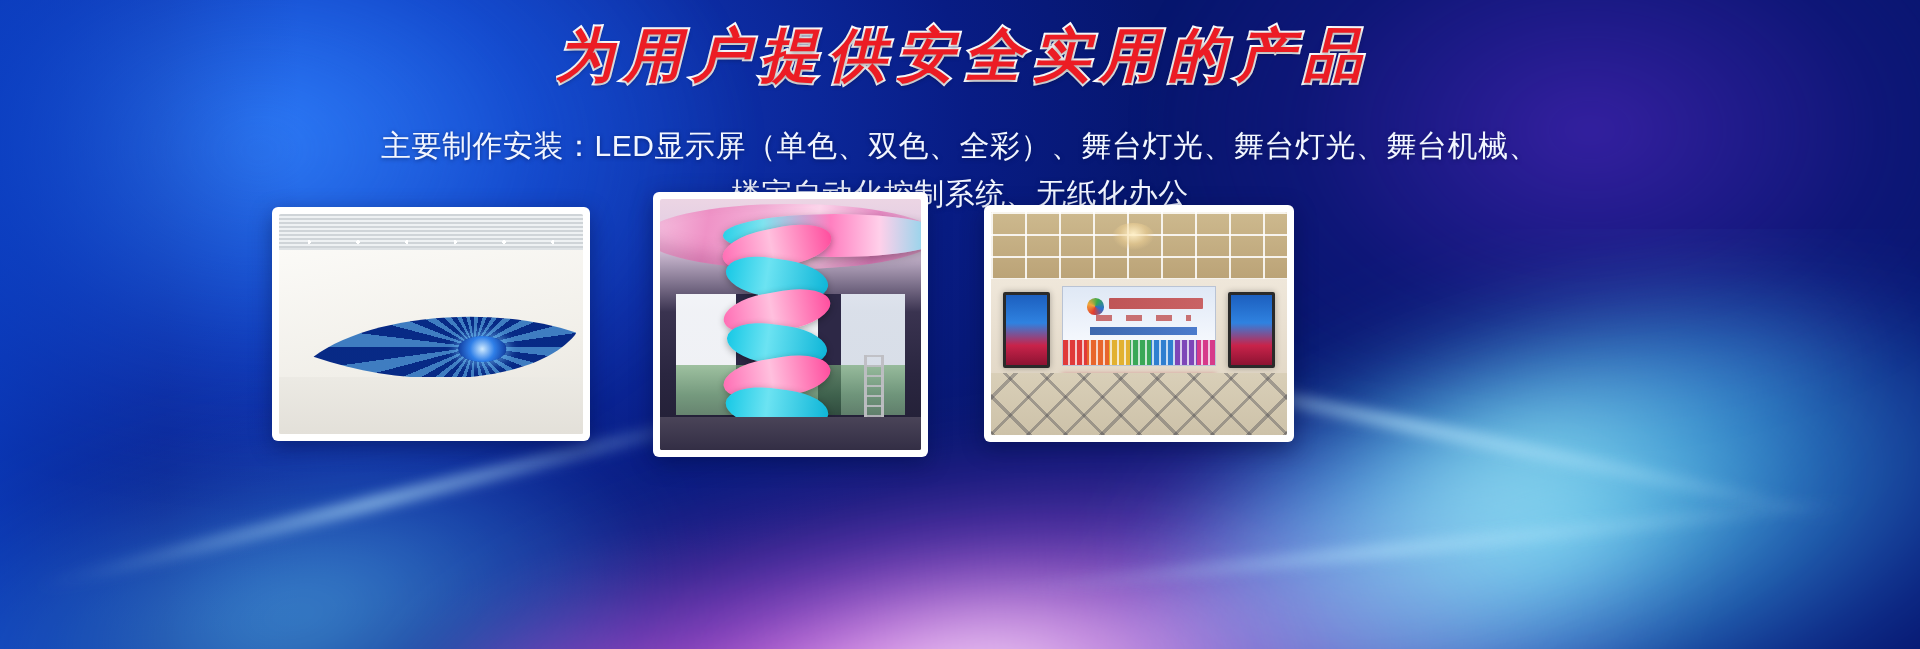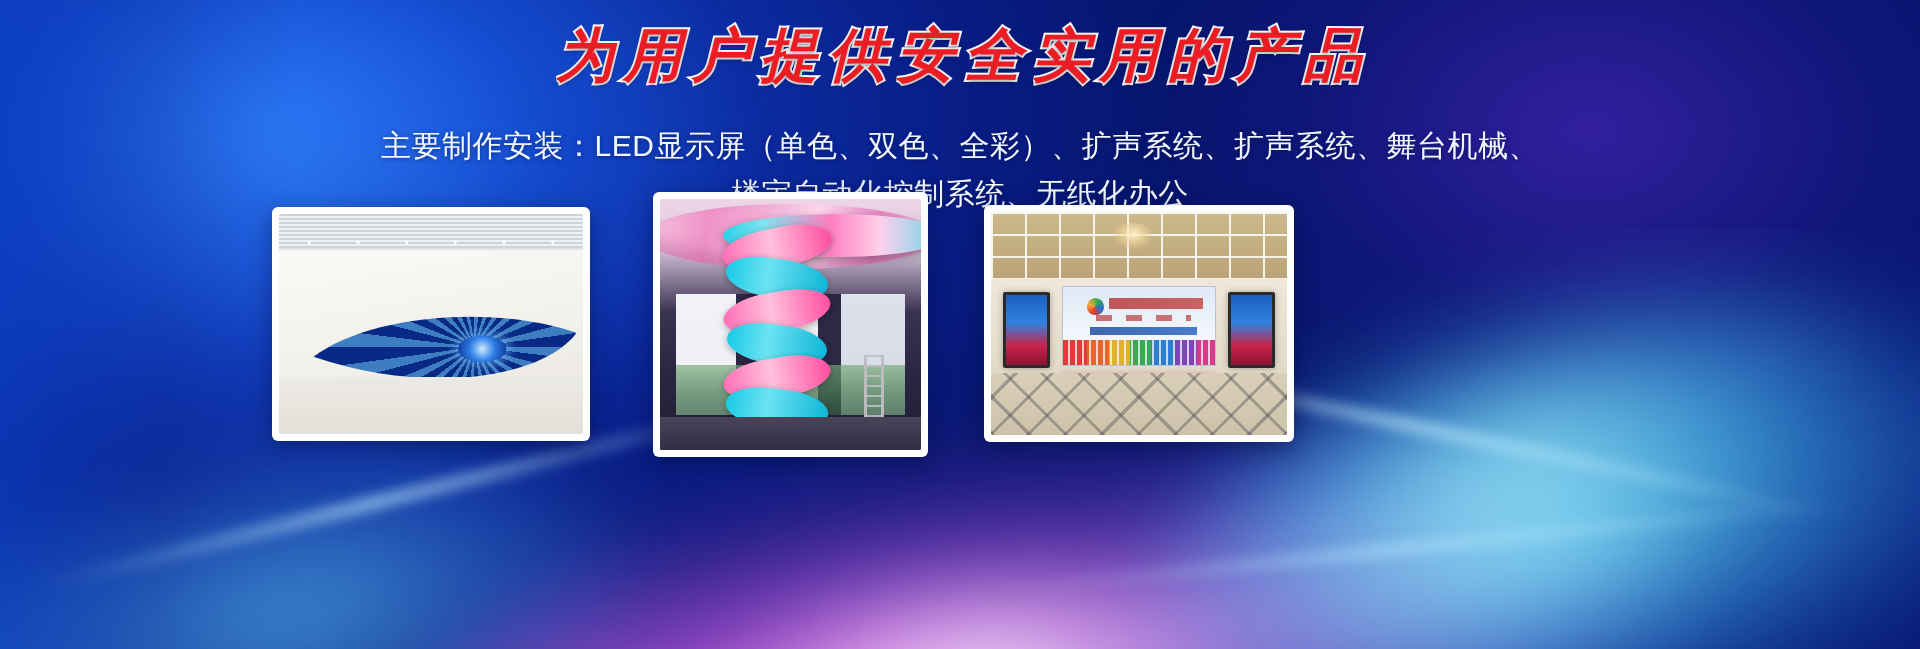--- a/index.html
+++ b/index.html
@@ -290,21 +290,21 @@
     <div class="rib rib-white"></div>
     <div class="streak streak-a"></div>
     <div class="streak streak-b"></div>
     <div class="streak streak-c"></div>
   </div>
 
   <div class="content">
 
     <div class="headline">为用户提供安全实用的产品</div>
 
-    <div class="subtitle sub1">主要制作安装：LED显示屏（单色、双色、全彩）、扩声系统、扩声系统、舞台机械、</div>
+    <div class="subtitle sub1">主要制作安装：LED显示屏（单色、双色、全彩）、舞台灯光、舞台灯光、舞台机械、</div>
 
     <div class="subtitle sub2">楼宇自动化控制系统、无纸化办公</div>
 
     <div class="gallery">
 
       <div class="card card-1">
         <div class="shot p1">
           <div class="wall"></div>
           <div class="ceiling"></div>
           <div class="eye"></div>

